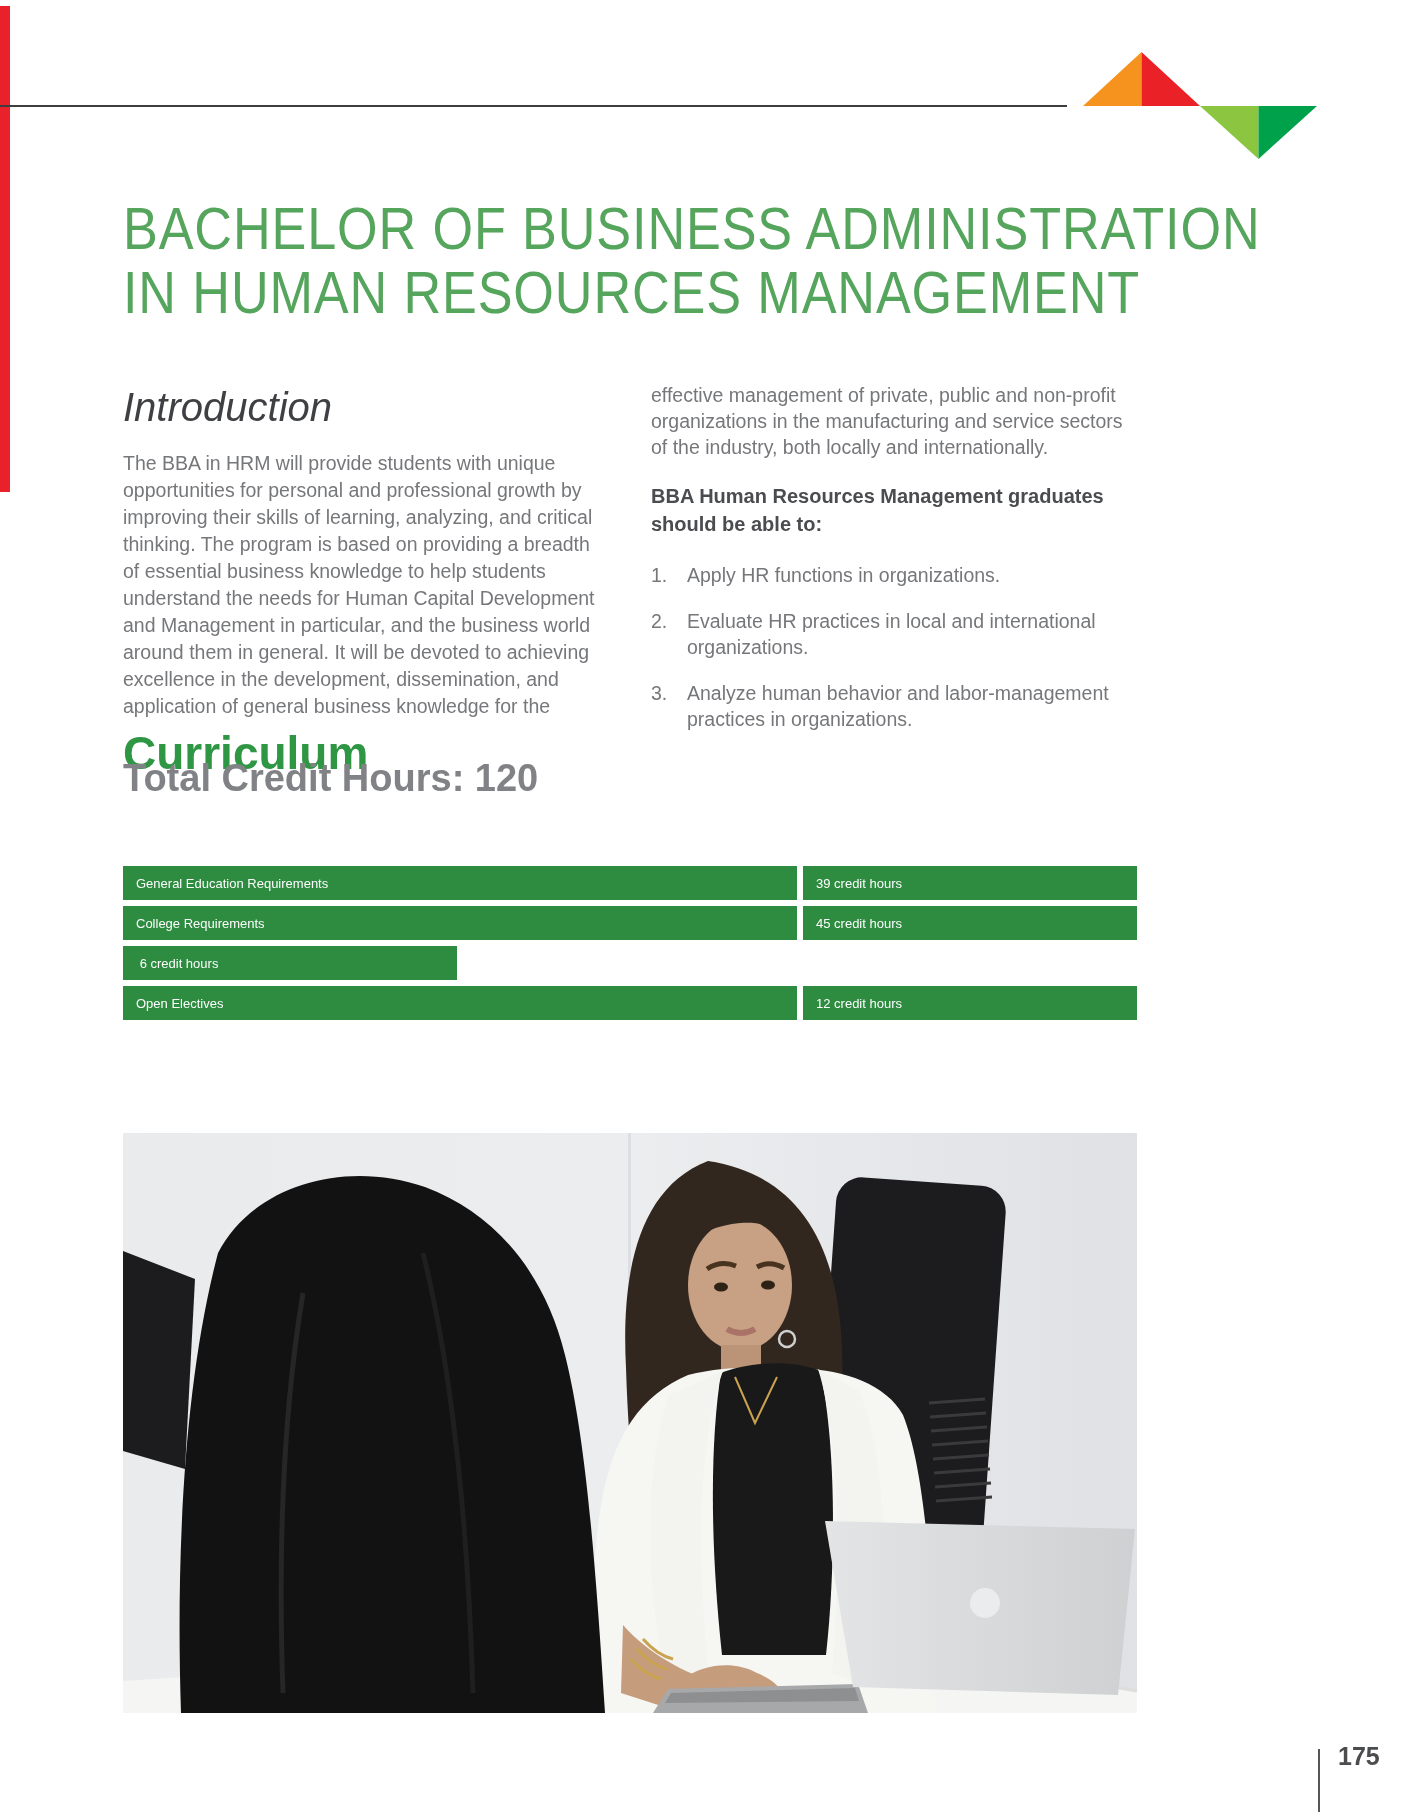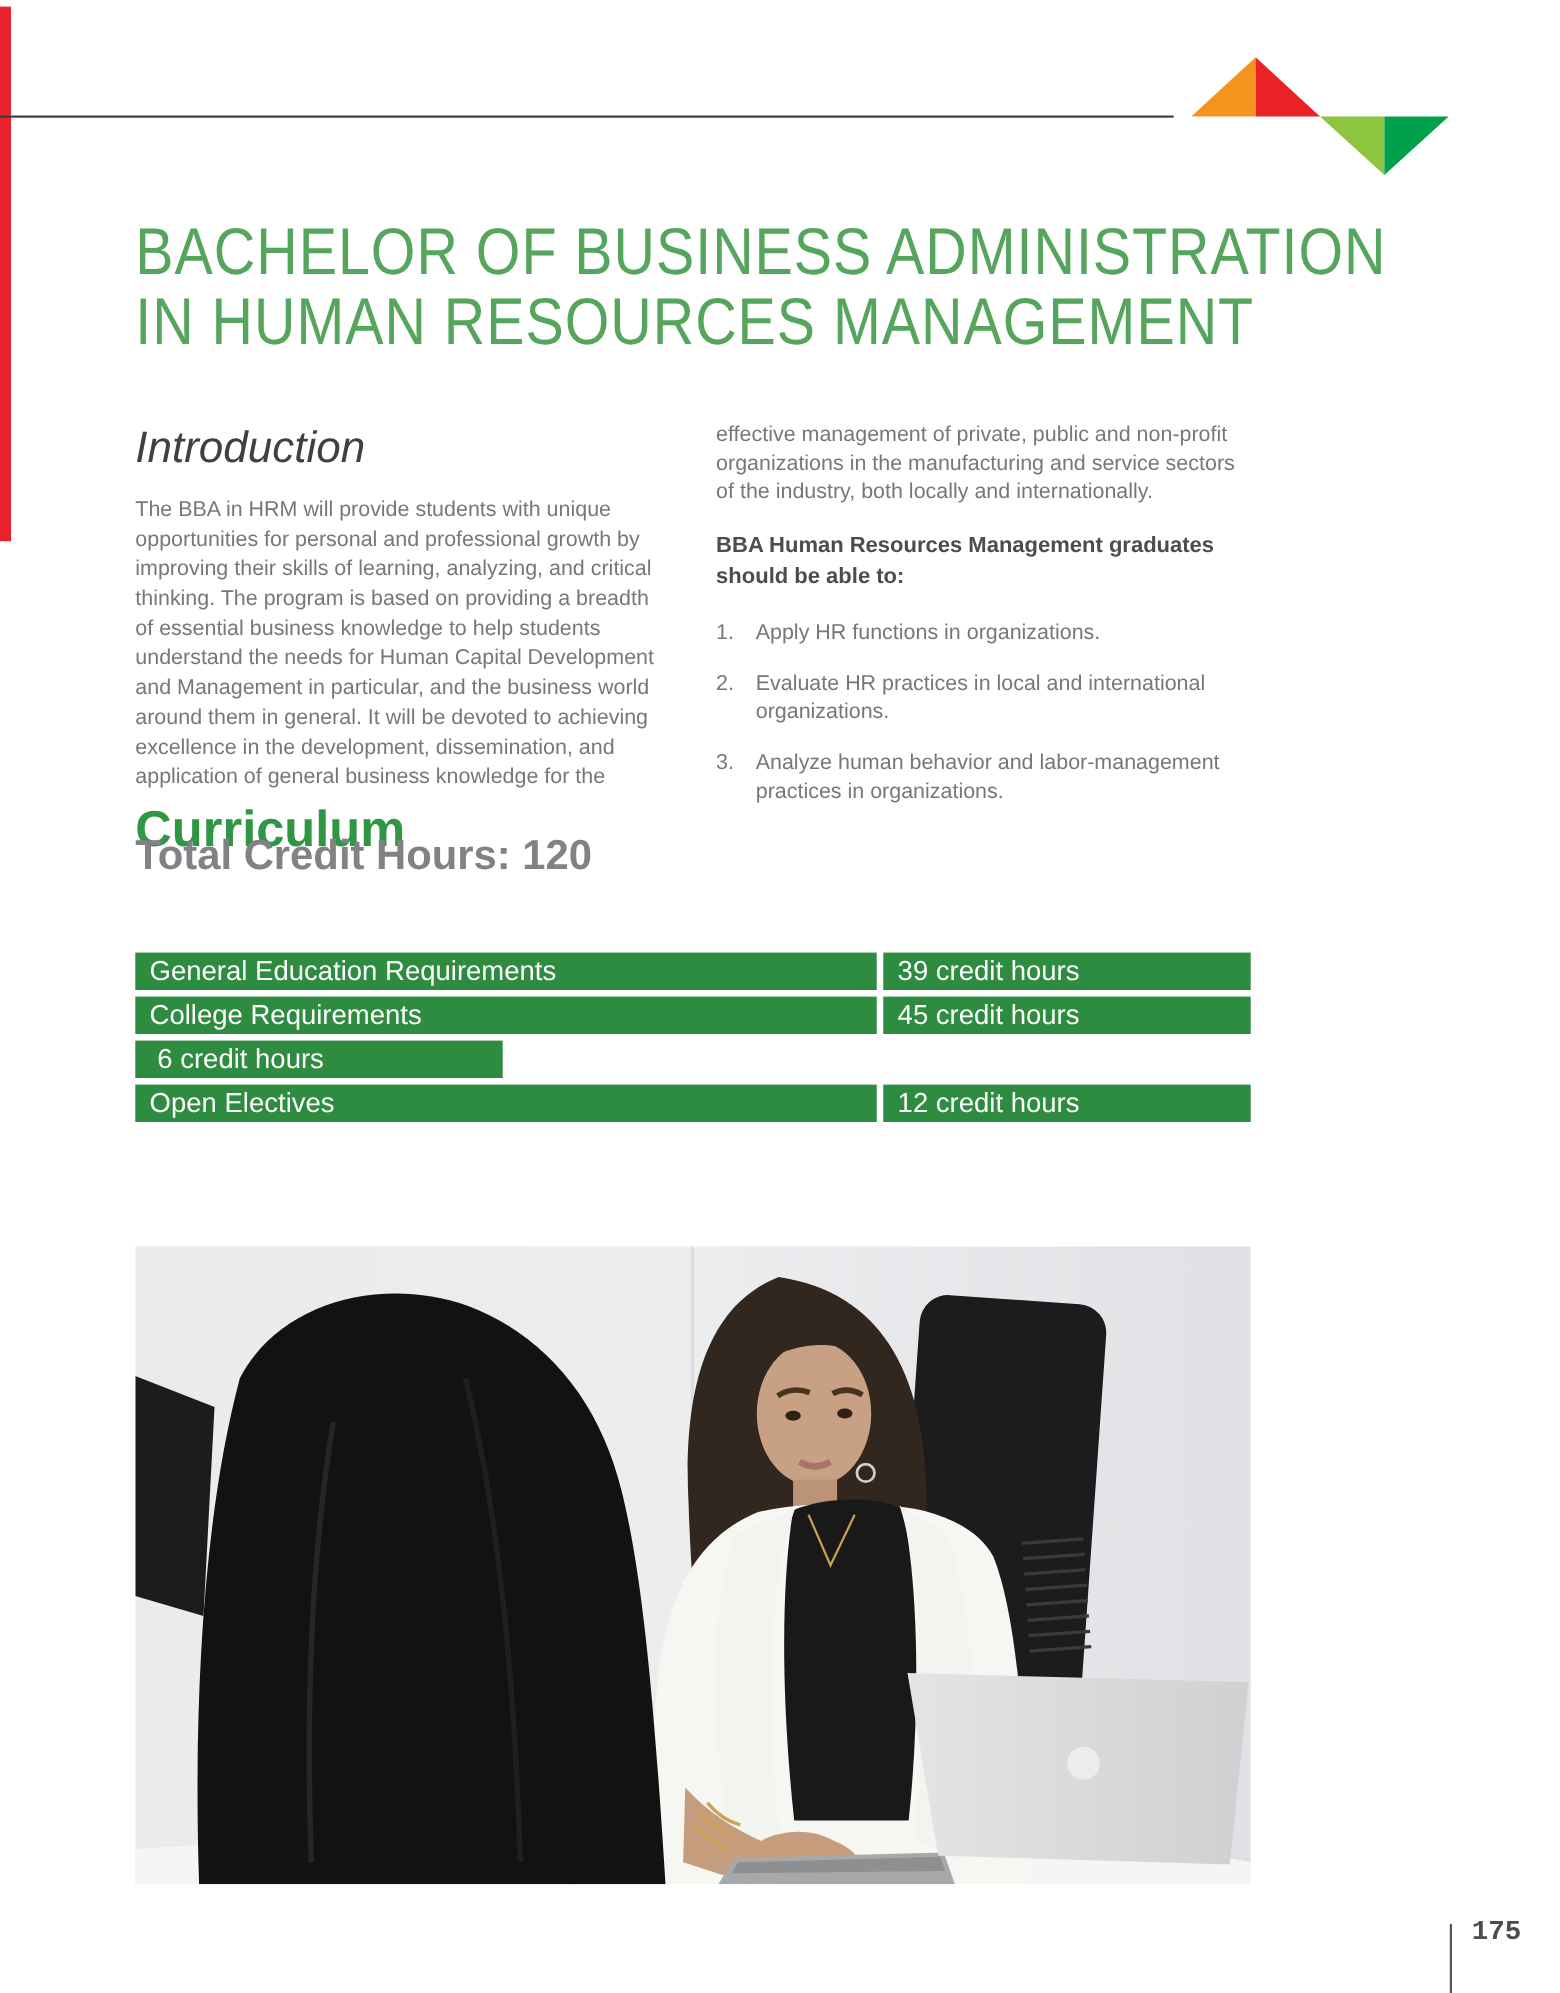--- a/index.html
+++ b/index.html
@@ -25,28 +25,28 @@
   .col-right .body-par{line-height:26px;}
   .lead-bold{margin:22px 0 24px 0;font-size:20px;line-height:28px;font-weight:700;color:#4b4c4f;}
   .outcomes{margin:0;padding:0;list-style:none;}
   .outcomes li{display:flex;margin:0 0 20px 0;font-size:19.5px;line-height:26px;color:#76777a;}
   .outcomes .num{flex:0 0 36px;}
   .curr-head{position:absolute;left:123px;top:733px;margin:0;font-size:46px;line-height:40px;font-weight:700;color:var(--heading_green,#2f9644);}
   .curr-sub{position:absolute;left:123px;top:760px;margin:0;font-size:38px;line-height:36px;font-weight:700;color:#818285;}
   .table{position:absolute;left:123px;top:866px;width:1014px;}
   .trow{display:flex;margin-bottom:6px;height:34px;}
   .tcell{
-    background:var(--table_green,#2e8c40);color:#fdfdfd;font-size:25px;
+    background:var(--table_green,#2e8c40);color:#fdfdfd;font-size:13px;
     display:flex;align-items:center;padding-left:13px;white-space:pre-wrap;box-sizing:border-box;
   }
   .tcell.label{width:674px;margin-right:6px;}
   .tcell.value{width:334px;}
   .photo{position:absolute;left:123px;top:1133px;width:1014px;height:580px;}
   .footer-rule{position:absolute;left:1318px;top:1749px;width:2px;height:63px;background:#55565a;}
-  .page-num{position:absolute;left:1338px;top:1742px;font-size:25px;font-weight:700;color:#4b4c4e;font-family:Liberation Mono, monospace;}
+  .page-num{position:absolute;left:1338px;top:1742px;font-size:25px;font-weight:700;color:#4b4c4e;}
 </style>
 </head>
 <body>
 
 <div class="page">
 
   <div class="red-bar"></div>
   <div class="top-rule"></div>
 
   <svg class="logo" viewBox="0 0 234 107" aria-hidden="true">

